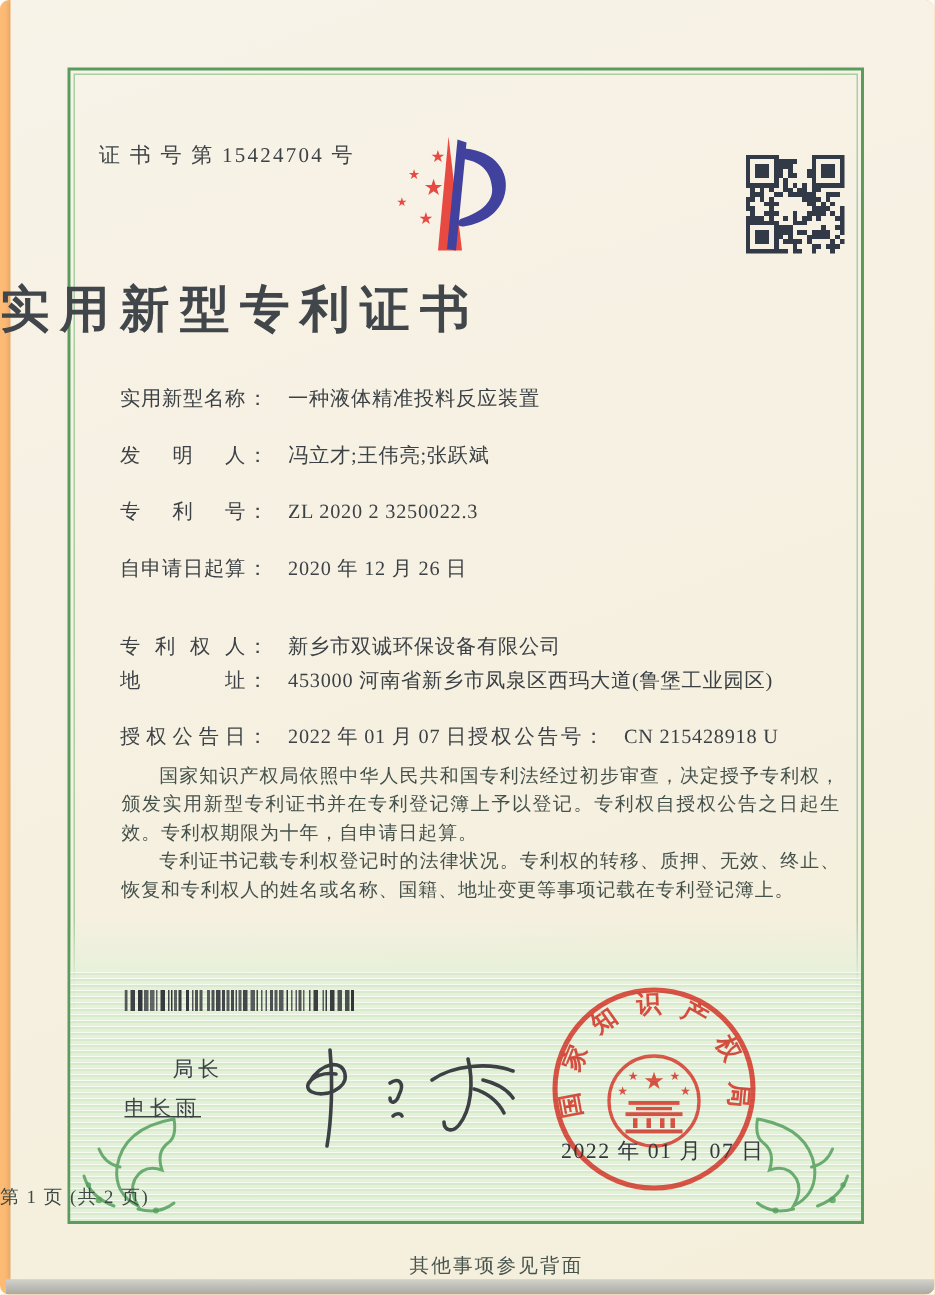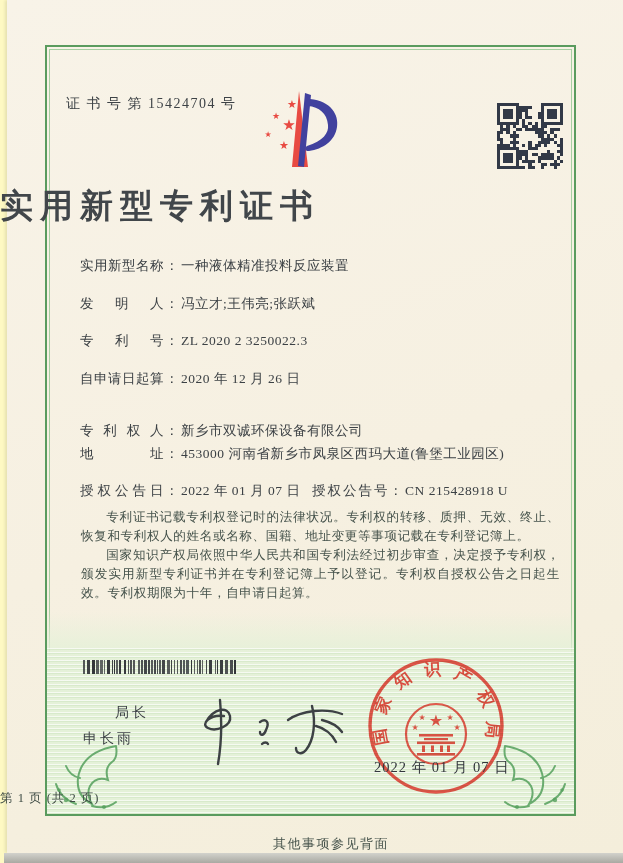--- a/index.html
+++ b/index.html
@@ -1,18 +1,18 @@
 <!DOCTYPE html>
 <html><head>
 <meta charset="utf-8">
 <style>
   html,body{margin:0;padding:0;}
   body{background:#fcfcfa;}
-  .stage{position:relative;width:623px;height:863px;overflow:hidden;background:#fef9c3;
-         font-family:"Liberation Serif","DejaVu Serif",serif;}
+  .stage{position:relative;width:623px;height:863px;overflow:hidden;background:#fdba74;
+         font-family:"Liberation Serif","DejaVu Serif",serif;border-radius:6px;}
   .paper{position:absolute;left:7px;top:0;right:0;bottom:10px;
          background:linear-gradient(160deg,#f8f3e8 0%,#f6f0e1 55%,#f4eedb 100%);
          box-shadow:-2px 0 3px rgba(0,0,0,.10);}
   .edge-bottom{position:absolute;left:4px;right:0;bottom:0;height:10px;
          background:linear-gradient(#d2d2cc,#a9a9a2);}
   .frame{position:absolute;left:45px;top:45px;width:531px;height:771px;
          border:2px solid #5a9b5e;box-sizing:border-box;}
   .frame::after{content:"";position:absolute;inset:2px;border:1px solid #a6cfa2;}
   .zone{position:absolute;left:47px;top:612px;width:527px;height:202px;
         background:linear-gradient(to bottom,rgba(228,241,216,0) 0,rgba(228,241,216,.92) 42px,#e4f1d8 92px);}
@@ -22,31 +22,31 @@
   .flourish.fl-left{left:46px;top:736px;}
   .flourish.fl-right{left:497px;top:736px;transform:scaleX(-1);}
   .cert-no{position:absolute;left:66px;top:95px;font-size:14px;letter-spacing:1.5px;color:#3d4246;}
   .logo{position:absolute;left:254px;top:87px;}
   .qr{position:absolute;left:497px;top:103px;}
   .title{position:absolute;left:0;width:623px;top:184px;text-align:left;
          font-size:33px;font-weight:700;letter-spacing:7px;color:#41464a;}
   .row{position:absolute;left:80px;font-size:13.5px;color:#3c4145;white-space:nowrap;letter-spacing:.5px;}
   .row .lbl{display:inline-block;width:84px;text-align:justify;text-align-last:justify;}
   .row .colon{margin-left:1px;}
-  .row .val{margin-left:2px;}
+  .row .val{margin-left:13px;}
   .row.r1{top:257px}.row.r2{top:295px}.row.r3{top:332px}.row.r4{top:370px}
   .row.r5{top:422px}.row.r6{top:445px}.row.r7{top:482px}
   .row.rright{left:312px;top:482px;}
   .row.rright .lbl{width:76px;}
   .body-text{position:absolute;left:81px;top:508px;width:479px;font-size:12.6px;
          line-height:18.9px;letter-spacing:.6px;color:#45524b;text-align:justify;}
   .body-text p{margin:0;text-indent:2em;}
   .barcode{position:absolute;left:83px;top:660px;}
   .officer-title{position:absolute;left:83px;top:704px;font-size:14px;letter-spacing:3px;color:#3c4145;margin-left:32px;}
-  .officer-name{position:absolute;left:83px;top:730px;font-size:14px;letter-spacing:3px;color:#3c4145;}
+  .officer-name{position:absolute;left:83px;top:730px;font-size:14px;letter-spacing:3px;color:#3c4145;text-decoration:underline;}
   .signature{position:absolute;left:176px;top:692px;}
   .seal{position:absolute;left:366px;top:656px;mix-blend-mode:multiply;}
   .seal-date{position:absolute;left:374px;top:758px;font-size:14.5px;letter-spacing:1px;
          color:#33373d;z-index:5;}
   .page-info{position:absolute;left:0;width:594px;top:790px;
          font-size:12.5px;color:#3e4b44;letter-spacing:1px;}
   .back-note{position:absolute;left:0;width:598px;top:835px;text-align:center;
          font-size:13px;color:#47544c;letter-spacing:1.5px;padding-left:32px;}
 </style>
 </head>
@@ -359,22 +359,22 @@
     <span class="lbl">地址</span><span class="colon">：</span><span class="val">453000 河南省新乡市凤泉区西玛大道(鲁堡工业园区)</span>
   </div>
   <div class="row r7">
     <span class="lbl">授权公告日</span><span class="colon">：</span><span class="val">2022 年 01 月 07 日</span>
   </div>
   <div class="row rright">
     <span class="lbl">授权公告号</span><span class="colon">：</span><span class="val">CN 215428918 U</span>
   </div>
 
   <div class="body-text">
+    <p>国家知识产权局依照中华人民共和国专利法经过初步审查，决定授予专利权，颁发实用新型专利证书并在专利登记簿上予以登记。专利权自授权公告之日起生效。专利权期限为十年，自申请日起算。</p>
     <p>专利证书记载专利权登记时的法律状况。专利权的转移、质押、无效、终止、恢复和专利权人的姓名或名称、国籍、地址变更等事项记载在专利登记簿上。</p>
-    <p>国家知识产权局依照中华人民共和国专利法经过初步审查，决定授予专利权，颁发实用新型专利证书并在专利登记簿上予以登记。专利权自授权公告之日起生效。专利权期限为十年，自申请日起算。</p>
   </div>
 
   <svg class="barcode" id="barcode" width="154" height="14">
       <rect x="0" y="0" width="2" height="14" fill="#2c2f34" opacity="0.79"></rect>
       <rect x="4" y="0" width="3" height="14" fill="#2c2f34" opacity="0.90"></rect>
       <rect x="9" y="0" width="3" height="14" fill="#2c2f34" opacity="0.97"></rect>
       <rect x="13" y="0" width="3" height="14" fill="#2c2f34" opacity="0.76"></rect>
       <rect x="17" y="0" width="3" height="14" fill="#2c2f34" opacity="0.72"></rect>
       <rect x="21" y="0" width="1" height="14" fill="#2c2f34" opacity="0.72"></rect>
       <rect x="24" y="0" width="3" height="14" fill="#2c2f34" opacity="0.94"></rect>

